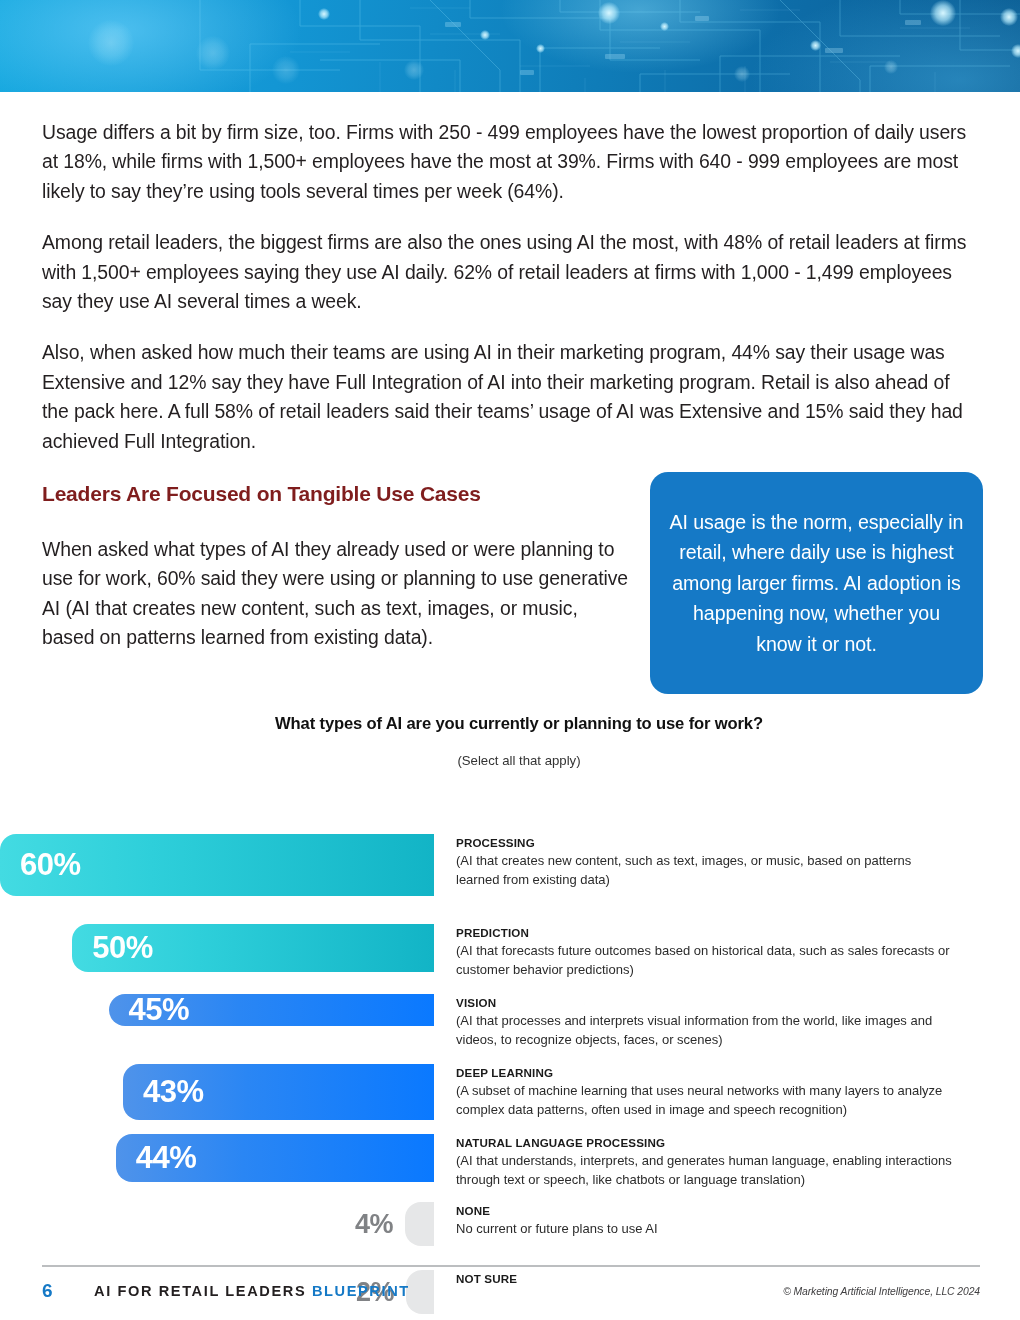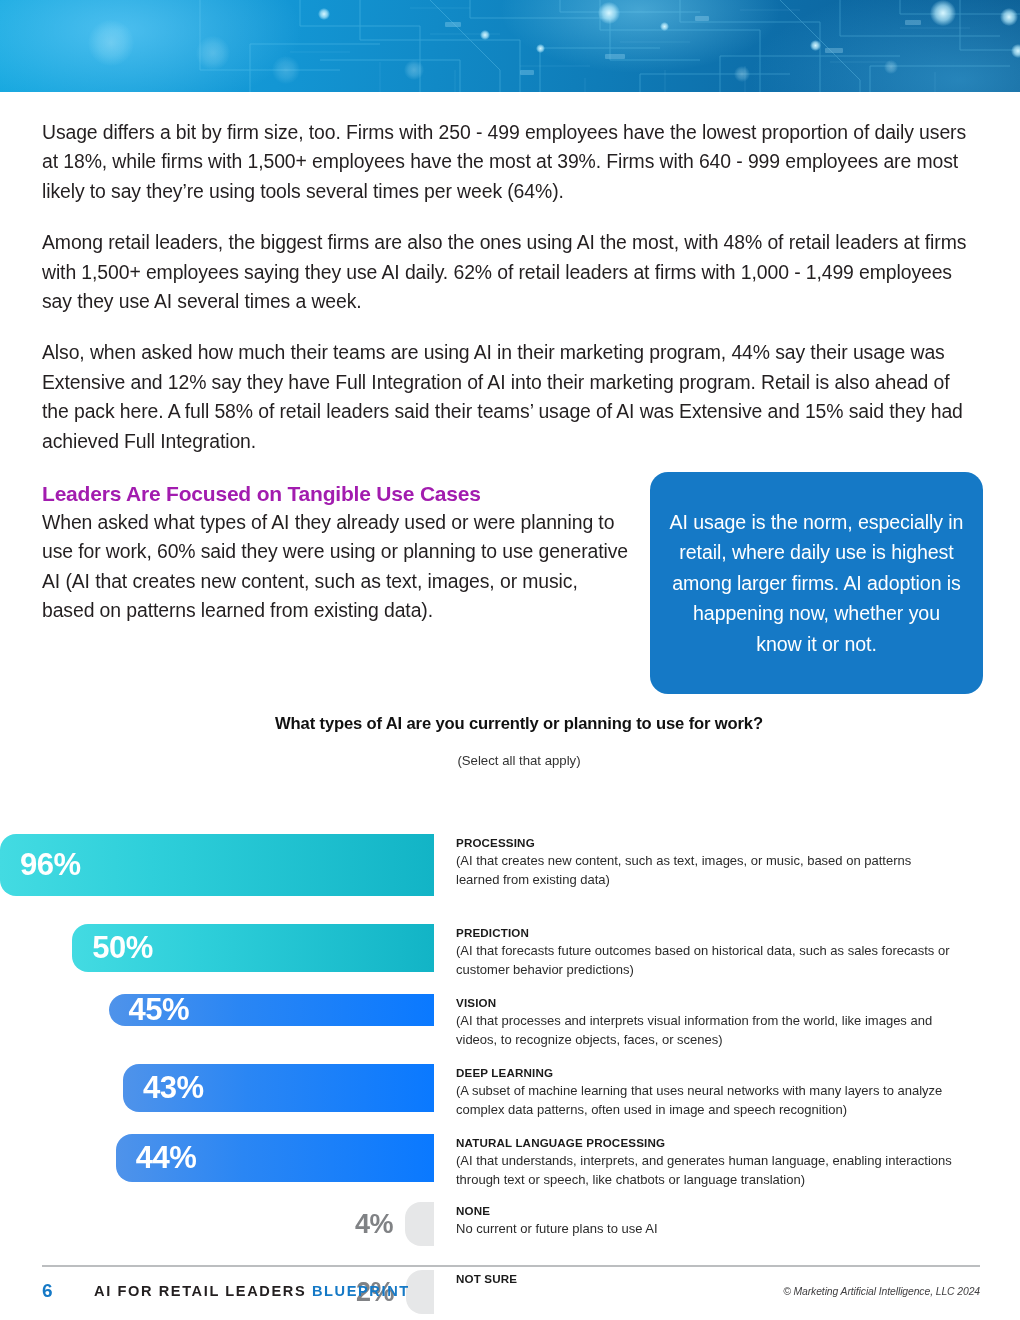--- a/index.html
+++ b/index.html
@@ -59,26 +59,26 @@
   }
 
   
   .section-head {
     position: absolute;
     top: 482px;
     left: 42px;
     width: 600px;
     font-size: 21px;
     font-weight: bold;
-    color: #a21caf;
+    color: #7f1d1d;
     letter-spacing: -0.2px;
   }
   .intro-col {
     position: absolute;
-    top: 508px;
+    top: 535px;
     left: 42px;
     width: 592px;
   }
   .intro-col p {
     font-size: 19.4px;
     line-height: 29.4px;
     color: #231f20;
     letter-spacing: -0.1px;
   }
 
@@ -303,21 +303,21 @@
     <p>AI usage is the norm, especially in retail, where daily use is highest among larger firms. AI adoption is happening now, whether you know it or not.</p>
   </div>
 
   <div class="chart">
     <div class="chart-title">What types of AI are you currently or planning to use for work?</div>
     <div class="chart-sub">(Select all that apply)</div>
     <div class="rows" id="chart-rows">
         <div class="row" style="top: 52px; height: 62px;">
           <div class="bar-area">
             <div class="bar teal" style="width: 434px; height: 62px;">
-              <span class="bar-value">96%</span>
+              <span class="bar-value">60%</span>
             </div>
           </div>
           <div class="label">
             <div class="lab-title">PROCESSING</div>
             <div class="lab-desc">(AI that creates new content, such as text, images, or music, based on patterns learned from existing data)</div>
           </div>
         </div>
         <div class="row" style="top: 142px; height: 48px;">
           <div class="bar-area">
             <div class="bar teal" style="width: 361.667px; height: 48px;">
@@ -335,21 +335,21 @@
               <span class="bar-value">45%</span>
             </div>
           </div>
           <div class="label">
             <div class="lab-title">VISION</div>
             <div class="lab-desc">(AI that processes and interprets visual information from the world, like images and videos, to recognize objects, faces, or scenes)</div>
           </div>
         </div>
         <div class="row" style="top: 282px; height: 48px;">
           <div class="bar-area">
-            <div class="bar blue" style="width: 311.033px; height: 48px;">
+            <div class="bar blue" style="width: 311.033px; height: 56px;">
               <span class="bar-value">43%</span>
             </div>
           </div>
           <div class="label">
             <div class="lab-title">DEEP LEARNING</div>
             <div class="lab-desc">(A subset of machine learning that uses neural networks with many layers to analyze complex data patterns, often used in image and speech recognition)</div>
           </div>
         </div>
         <div class="row" style="top: 352px; height: 48px;">
           <div class="bar-area">

